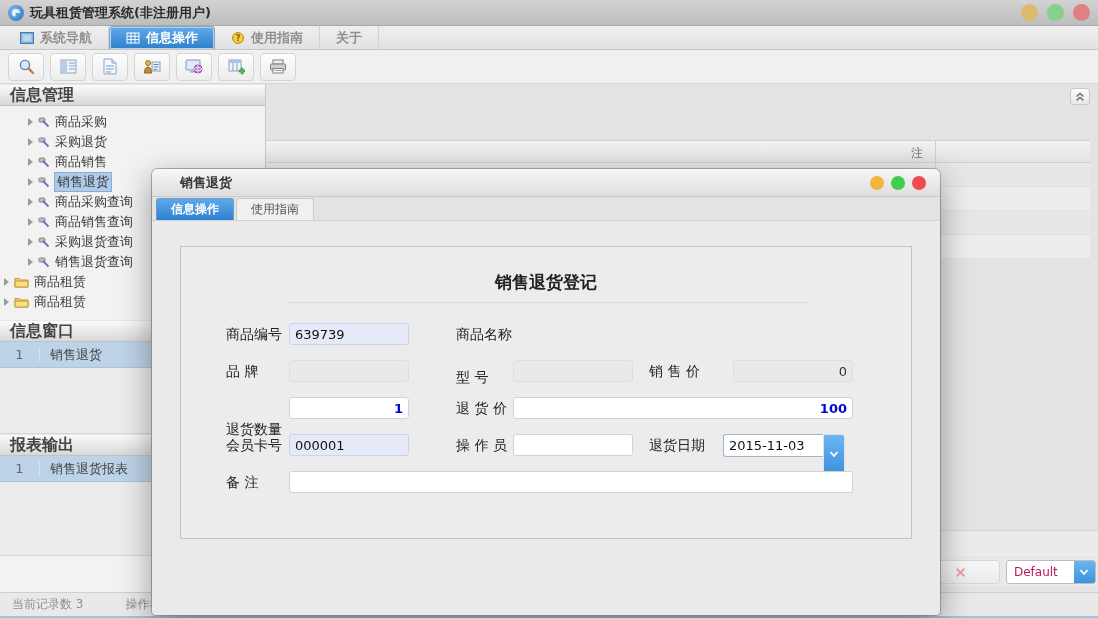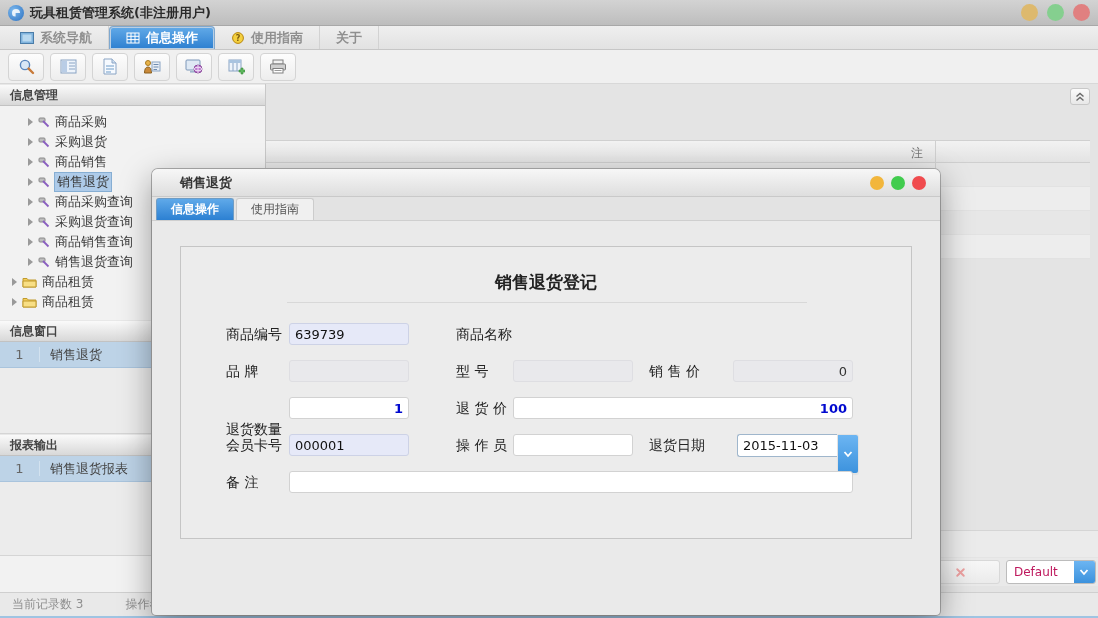--- a/index.html
+++ b/index.html
@@ -26,24 +26,24 @@
 
   
   .toolbar { position:absolute; left:0; top:50px; width:1098px; height:34px; background:#f0f0f0; border-bottom:1px solid #d8d8d8; display:flex; align-items:center; gap:6px; padding-left:8px; }
   .tbtn { width:36px; height:28px; background:linear-gradient(#fdfdfd,#ededed); border:1px solid #d4d4d4; border-radius:4px; display:flex; align-items:center; justify-content:center; }
 
   
   .workspace { position:absolute; left:0; top:84px; width:1098px; height:508px; }
 
   
   .sidebar { position:absolute; left:0; top:0; width:266px; height:508px; background:#f2f2f2; border-right:1px solid #c8c8c8; }
-  .panel-h { height:22px; background:linear-gradient(#fafafa,#d8d8d8); border-top:1px solid #e8e8e8; border-bottom:1px solid #c2c2c2; font-size:12px; font-weight:bold; color:#444; display:flex; align-items:center; padding-left:10px; }
+  .panel-h { height:22px; background:linear-gradient(#fafafa,#d8d8d8); border-top:1px solid #e8e8e8; border-bottom:1px solid #c2c2c2; font-size:16px; font-weight:bold; color:#444; display:flex; align-items:center; padding-left:10px; }
   .tree { padding:6px 0 4px 0; }
   .trow { height:20px; display:flex; align-items:center; gap:5px; padding-left:28px; font-size:13px; color:#3a3a3a; cursor:default; }
-  .trow.folder { padding-left:12px; }
+  .trow.folder { padding-left:4px; }
   .tarrow { width:0; height:0; border-left:5px solid #9a9a9a; border-top:4px solid transparent; border-bottom:4px solid transparent; flex:none; }
   .tlabel.sel { background:#aecbe9; outline:1px solid #86aed3; padding:0 2px; }
   .slist { background:#ececec; border-bottom:1px solid #d5d5d5; }
   .srow { height:26px; display:flex; align-items:center; background:#bdd3e7; border-bottom:1px solid #a9c4dd; font-size:13px; color:#444; }
   .srow .num { width:40px; text-align:center; border-right:1px solid #d3e2ef; color:#666; }
   .srow .lbl { padding-left:10px; }
   .info-list { height:92px; }
   .report-list { height:100px; }
 
   
@@ -255,29 +255,29 @@
             <line x1="5" y1="5" x2="10.5" y2="10.5" stroke="#8a5fc0" stroke-width="1.8"></line>
           </svg>
         <span class="tlabel">商品采购查询</span>
       </div>
       <div class="trow">
         <span class="tarrow"></span>
         <svg width="12" height="12" viewBox="0 0 12 12">
             <rect x="1" y="2" width="6" height="4" rx="1" fill="#bdbdbd" stroke="#8a8a8a"></rect>
             <line x1="5" y1="5" x2="10.5" y2="10.5" stroke="#8a5fc0" stroke-width="1.8"></line>
           </svg>
+        <span class="tlabel">商品销售查询</span>
+      </div>
+      <div class="trow">
+        <span class="tarrow"></span>
+        <svg width="12" height="12" viewBox="0 0 12 12">
+            <rect x="1" y="2" width="6" height="4" rx="1" fill="#bdbdbd" stroke="#8a8a8a"></rect>
+            <line x1="5" y1="5" x2="10.5" y2="10.5" stroke="#8a5fc0" stroke-width="1.8"></line>
+          </svg>
         <span class="tlabel">采购退货查询</span>
-      </div>
-      <div class="trow">
-        <span class="tarrow"></span>
-        <svg width="12" height="12" viewBox="0 0 12 12">
-            <rect x="1" y="2" width="6" height="4" rx="1" fill="#bdbdbd" stroke="#8a8a8a"></rect>
-            <line x1="5" y1="5" x2="10.5" y2="10.5" stroke="#8a5fc0" stroke-width="1.8"></line>
-          </svg>
-        <span class="tlabel">商品销售查询</span>
       </div>
       <div class="trow">
         <span class="tarrow"></span>
         <svg width="12" height="12" viewBox="0 0 12 12">
             <rect x="1" y="2" width="6" height="4" rx="1" fill="#bdbdbd" stroke="#8a8a8a"></rect>
             <line x1="5" y1="5" x2="10.5" y2="10.5" stroke="#8a5fc0" stroke-width="1.8"></line>
           </svg>
         <span class="tlabel">销售退货查询</span>
       </div>
       <div class="trow folder">
@@ -458,40 +458,40 @@
 
         <div class="frow" style="top:76px; left:0; right:0;">
           <span class="flabel" style="left:45px;">商品编号</span>
           <input class="fin lav" style="left: 108px; width: 120px;" value="639739">
           <span class="flabel" style="left:275px;">商品名称</span>
         </div>
 
         <div class="frow" style="top:113px; left:0; right:0;">
           <span class="flabel" style="left:45px;">品 牌</span>
           <input class="fin dis" style="left: 108px; width: 120px;" value="">
-          <span class="flabel" style="left:275px;">型 号</span>
+          <span class="flabel" style="left:275px;margin-top:6px;">型 号</span>
           <input class="fin dis" style="left: 332px; width: 120px;" value="">
           <span class="flabel" style="left:468px;">销 售 价</span>
           <input class="fin dis numgray" style="left: 552px; width: 120px;" value="0">
         </div>
 
         <div class="frow" style="top:150px; left:0; right:0;">
           <span class="flabel" style="left:45px;margin-top:21px;">退货数量</span>
           <input class="fin wht numblue" style="left: 108px; width: 120px;" value="1">
           <span class="flabel" style="left:275px;">退 货 价</span>
           <input class="fin wht numblue" style="left: 332px; width: 340px;" value="100">
         </div>
 
         <div class="frow" style="top:187px; left:0; right:0;">
           <span class="flabel" style="left:45px;">会员卡号</span>
           <input class="fin lav" style="left: 108px; width: 120px;" value="000001">
           <span class="flabel" style="left:275px;">操 作 员</span>
           <input class="fin wht" style="left: 332px; width: 120px;" value="">
           <span class="flabel" style="left:468px;">退货日期</span>
-          <span class="datecombo" style="left:550px;padding-left:6px;">
+          <span class="datecombo" style="left:536px;padding-left:6px;">
             <input class="din" value="2015-11-03" style="">
             <span class="dbtn">
                 <svg width="10" height="8" viewBox="0 0 10 8">
                   <path d="M1.5 2 L5 6 L8.5 2" fill="none" stroke="#fff" stroke-width="1.8"></path>
                 </svg>
               </span>
           </span>
         </div>
 
         <div class="frow" style="top:224px; left:0; right:0;">

